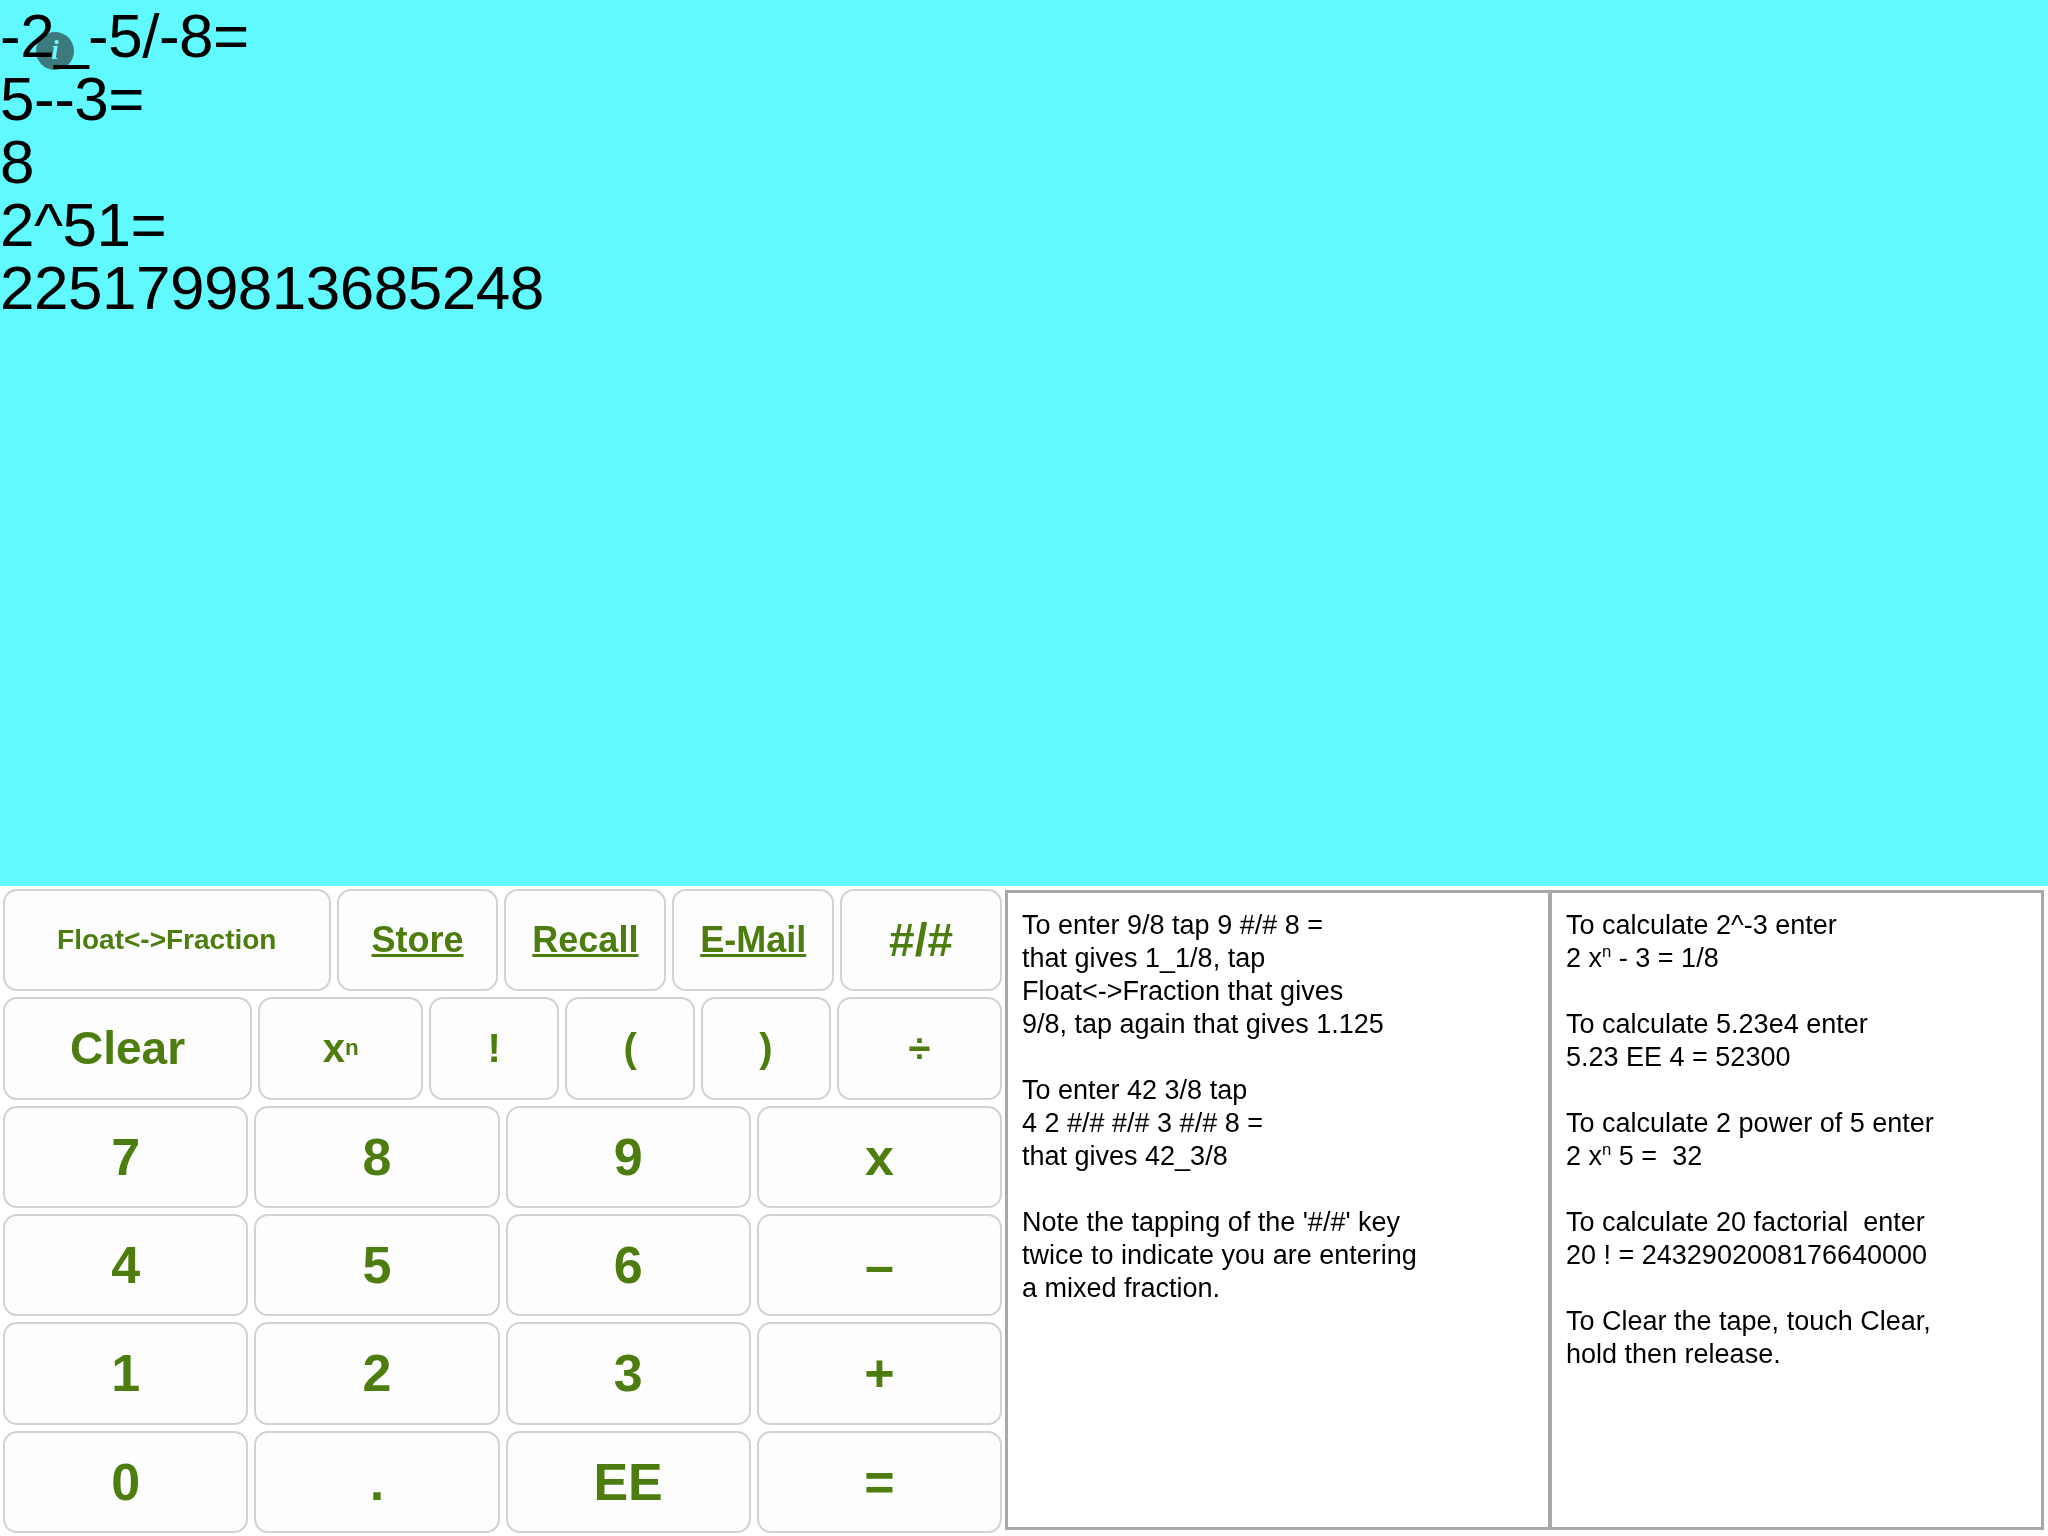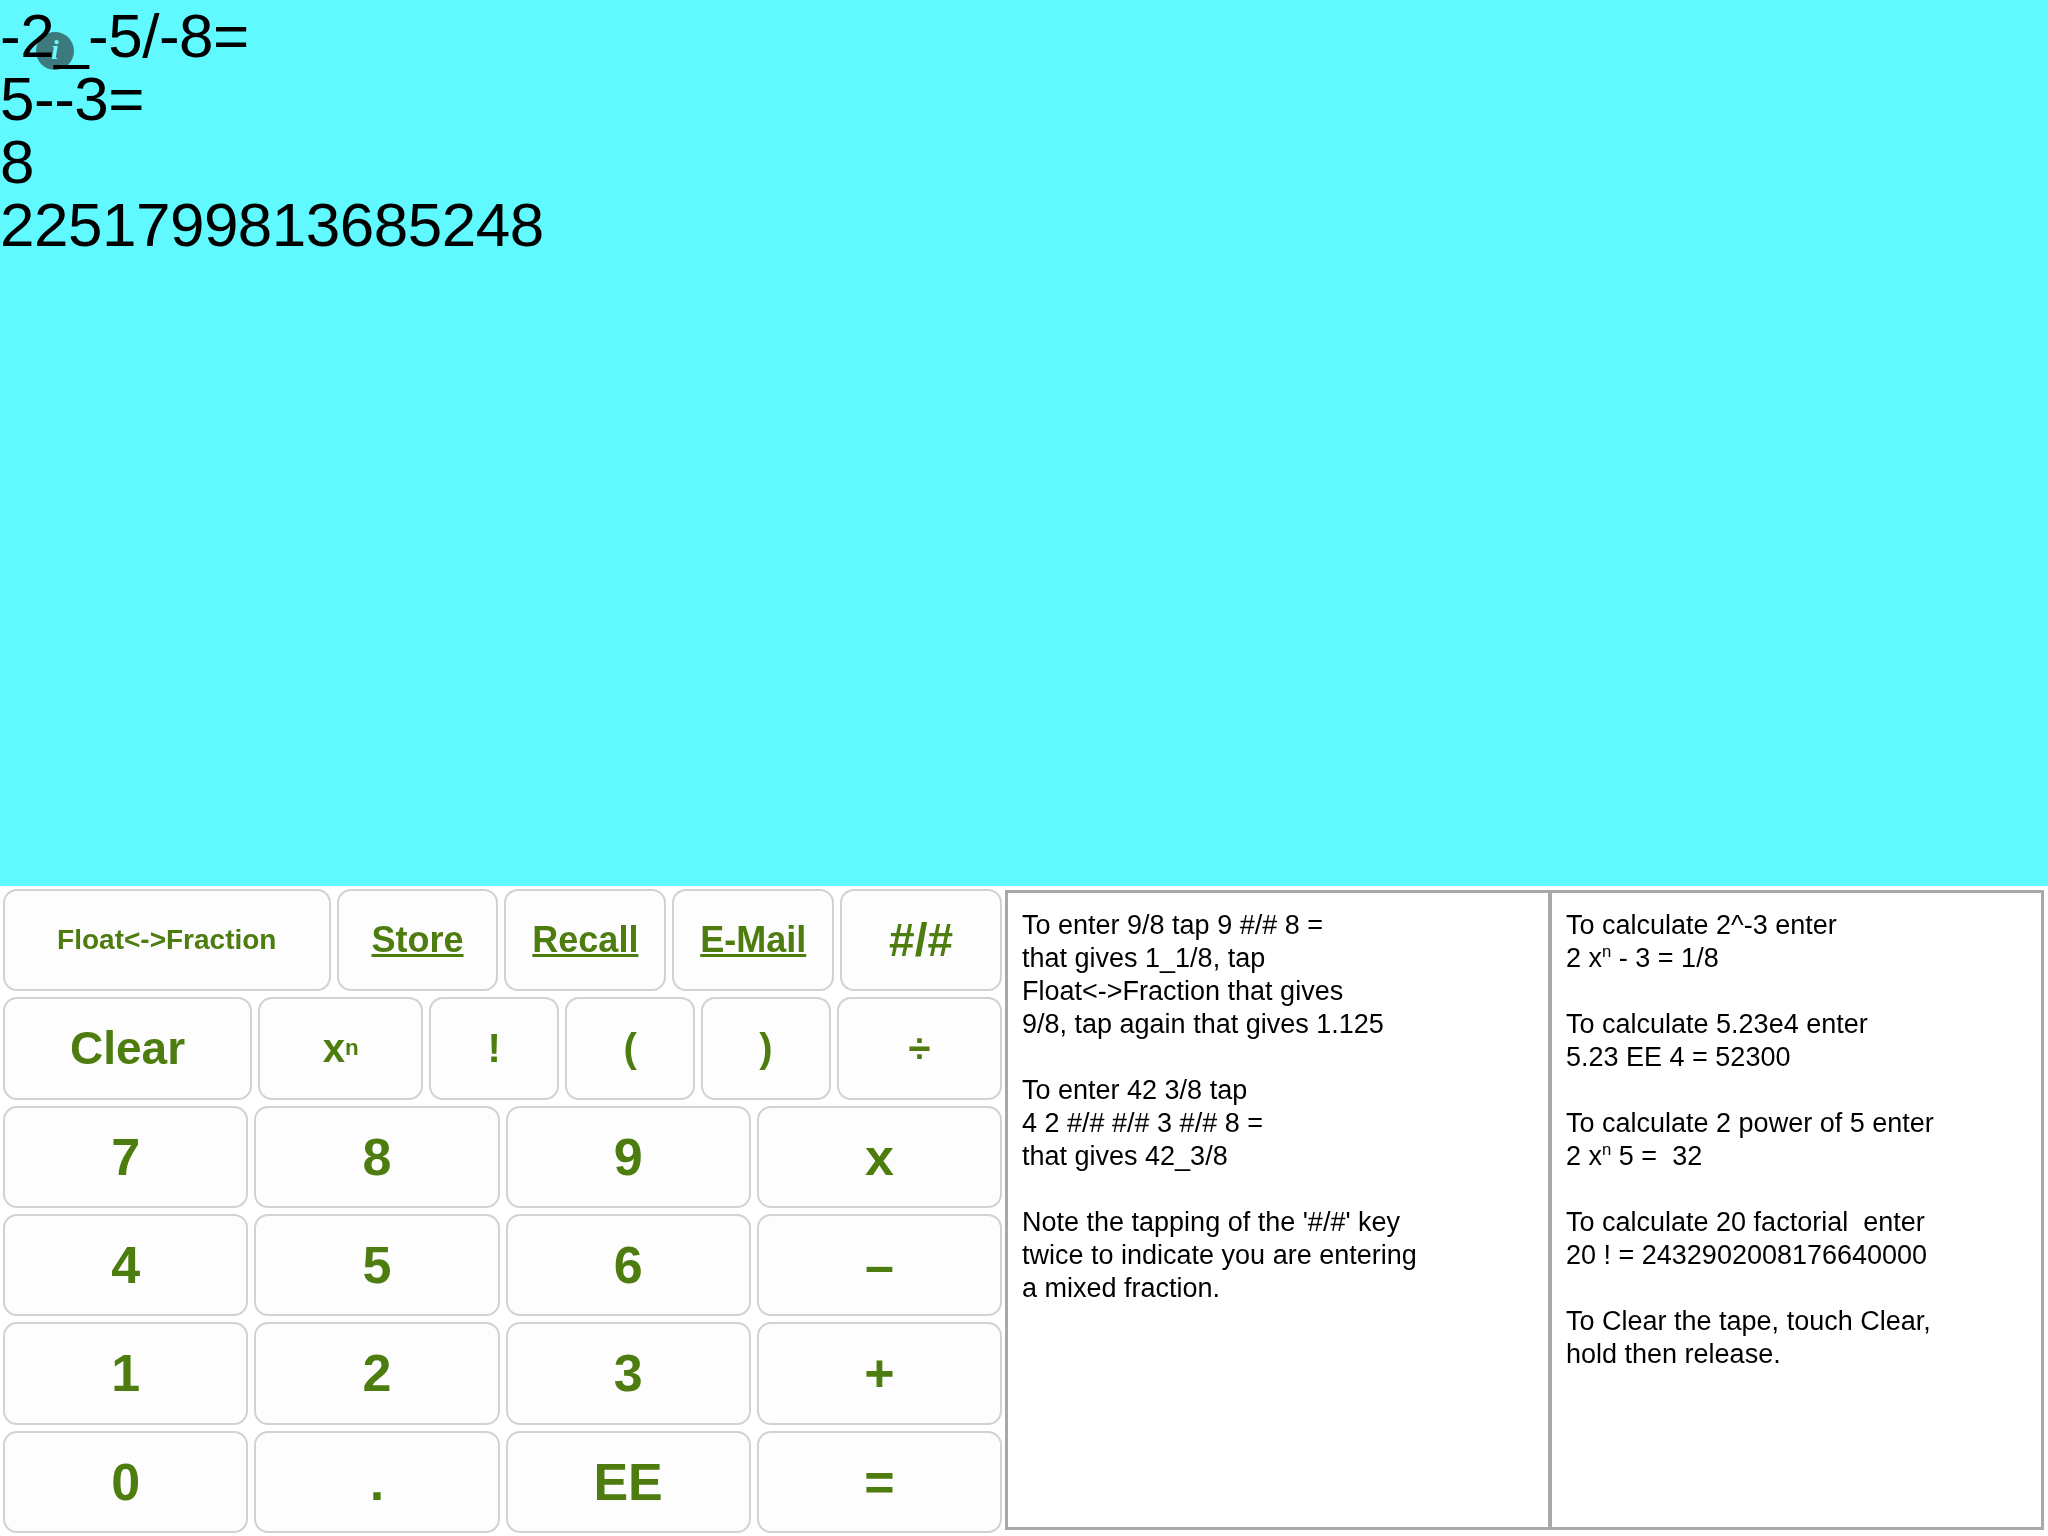--- a/index.html
+++ b/index.html
@@ -161,20 +161,21 @@
 <div class="app">
 
   <div class="tape">
     <div class="info-icon">
       <span>i</span>
     </div>
     <div class="tape-lines" id="tape-lines">
         <div class="tape-line">-2_-5/-8=</div>
         <div class="tape-line">5--3=</div>
         <div class="tape-line">8</div>
+        <div class="tape-line">2^51=</div>
         <div class="tape-line">2251799813685248</div>
       </div>
   </div>
 
   <div class="lower">
 
     <div class="keypad" id="keypad">
         <div class="krow">
           <div class="key fs-small wide2">
             <span>Float&lt;-&gt;Fraction</span>

